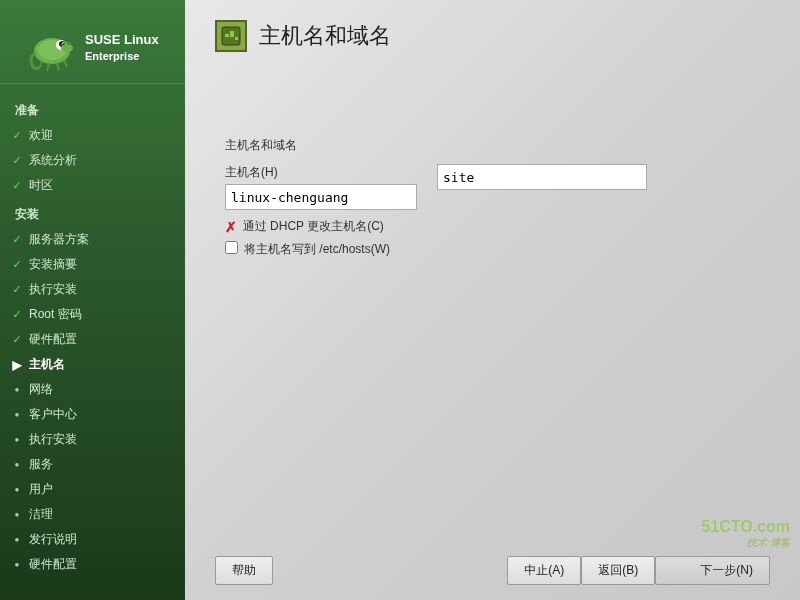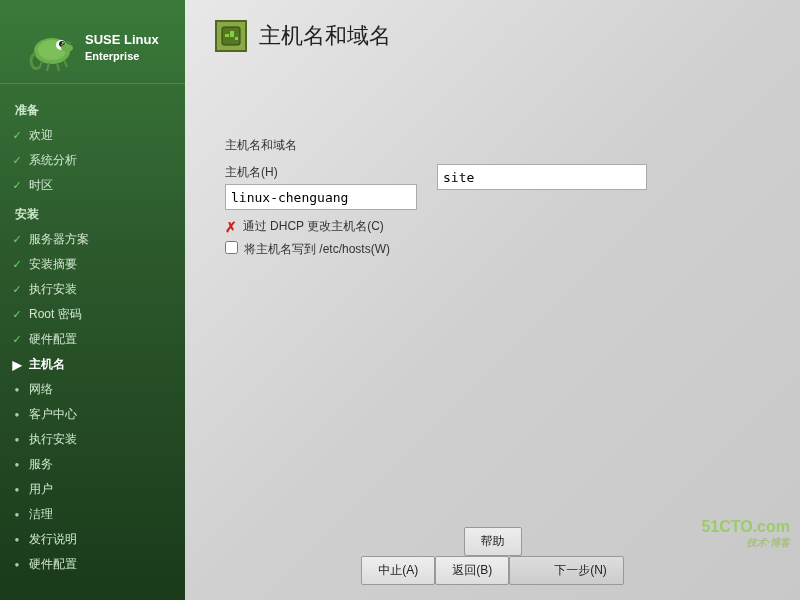--- a/index.html
+++ b/index.html
@@ -217,21 +217,20 @@
       color: #cc2222;
       font-weight: bold;
       font-size: 14px;
     }
 
     #main-footer {
       padding: 15px 30px;
       display: flex;
       justify-content: space-between;
       align-items: center;
-      flex-direction: column;
     }
 
     .footer-left {
       display: flex;
       gap: 8px;
     }
 
     .footer-right {
       display: flex;
     }

